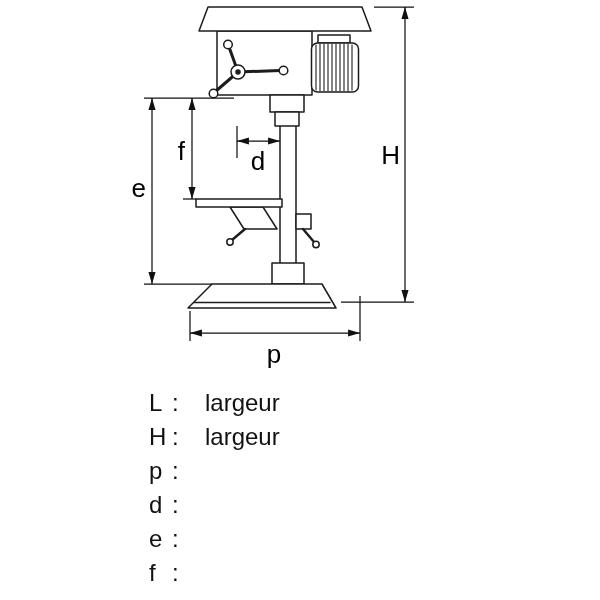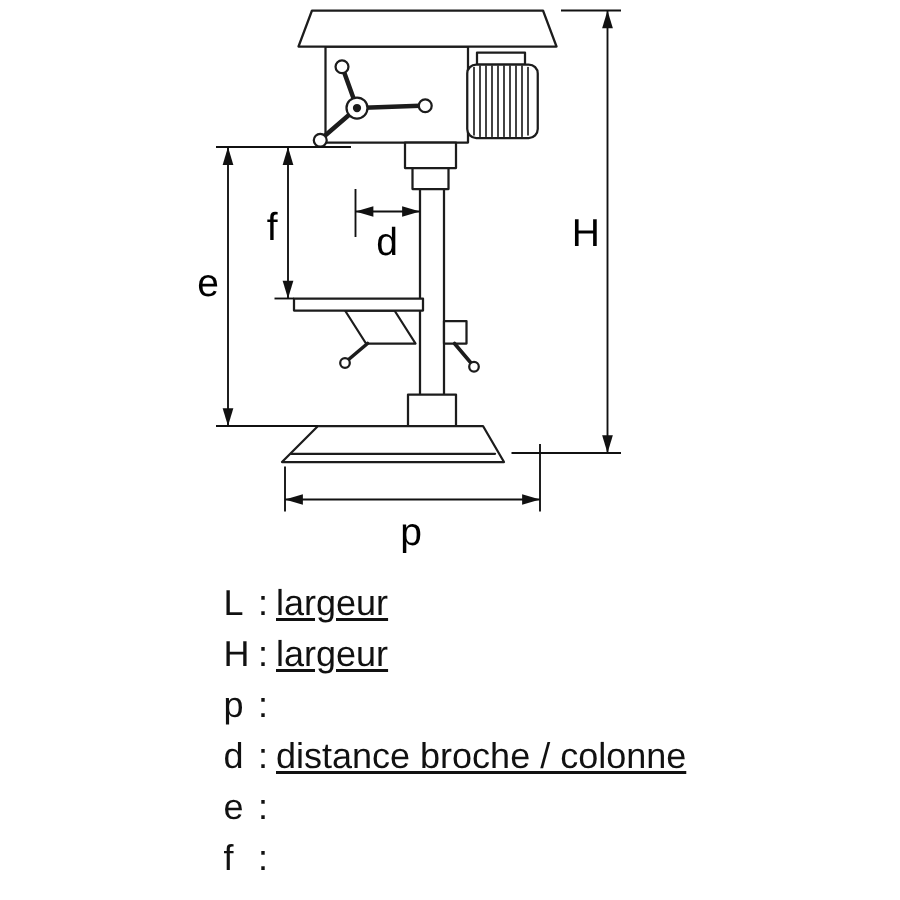--- a/index.html
+++ b/index.html
@@ -4,21 +4,21 @@
 <style>
   html,body{margin:0;padding:0;background:#fff;}
   body{width:600px;height:600px;font-family:"Liberation Sans",sans-serif;}
   .canvas{position:relative;width:600px;height:600px;background:#fff;overflow:hidden;}
   .diagram-svg{position:absolute;left:0;top:0;}
   .dim-label{font:26px "Liberation Sans",sans-serif;fill:#000;}
   .legend{position:absolute;left:149px;top:389px;}
   .legend-row{display:flex;align-items:baseline;height:34px;font-size:24px;color:#111;}
   .sym{flex:0 0 23px;}
   .colon{flex:0 0 12px;}
-  .desc{margin-left:0;white-space:nowrap;text-decoration:underline;}
+  .desc{margin-left:21px;white-space:nowrap;}
 </style>
 </head>
 <body>
 
 <div class="canvas">
 
   <svg class="diagram-svg" width="600" height="378" viewBox="0 0 600 378">
     <defs>
       <marker id="arrow" viewBox="0 0 12 8" refX="11.5" refY="4" markerWidth="13" markerHeight="9" orient="auto-start-reverse" markerUnits="userSpaceOnUse">
         <path d="M0.5,0.7 L11.5,4 L0.5,7.3 Z" fill="#111" stroke="none"></path>
@@ -135,21 +135,20 @@
       <span class="colon">:</span>
       <span class="desc">largeur</span>
     </div>
     <div class="legend-row">
       <span class="sym">p</span>
       <span class="colon">:</span>
     </div>
     <div class="legend-row">
       <span class="sym">d</span>
       <span class="colon">:</span>
-      <span class="desc">distance broche / colonne</span>
     </div>
     <div class="legend-row">
       <span class="sym">e</span>
       <span class="colon">:</span>
     </div>
     <div class="legend-row">
       <span class="sym">f</span>
       <span class="colon">:</span>
     </div>
   </div>

